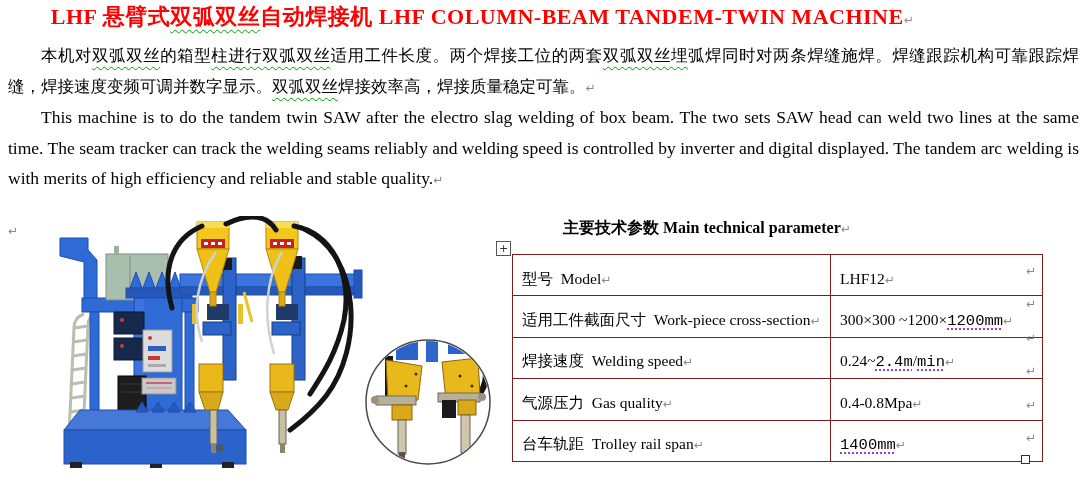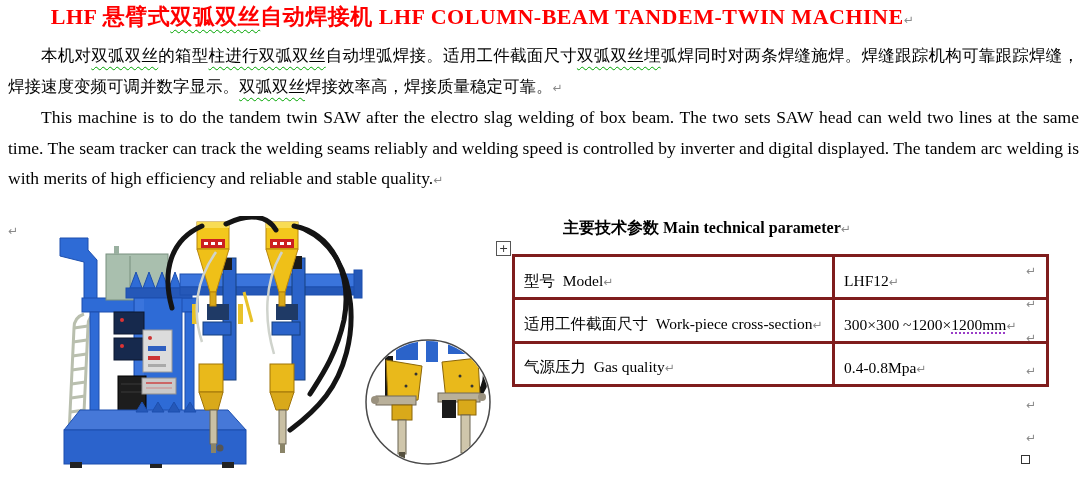--- a/index.html
+++ b/index.html
@@ -8,49 +8,49 @@
   .title{position:absolute;top:2px;left:0;width:965px;margin:0;text-align:center;
          font-size:22px;font-weight:bold;color:#ff0000;letter-spacing:0.5px;white-space:nowrap;}
   .cn{position:absolute;top:40px;left:8px;width:1071px;margin:0;font-size:16.5px;
       line-height:31px;text-align:justify;text-indent:33px;}
   .en{position:absolute;top:102px;left:8px;width:1071px;margin:0;font-size:17.5px;
       line-height:30.5px;text-align:justify;text-indent:33px;}
   .heading{position:absolute;top:200px;left:547px;font-size:16px;font-weight:bold;white-space:pre;}
   .wavy{text-decoration:underline;text-decoration-style:wavy;text-decoration-color:#00a300;
         text-decoration-thickness:1px;text-underline-offset:5px;}
   .dotted{text-decoration:underline;text-decoration-style:dotted;text-decoration-color:#9a3dc8;
-          text-decoration-thickness:2px;text-underline-offset:3px;}
+          text-decoration-thickness:2px;text-underline-offset:3px;font-family:Liberation Mono, monospace;}
   .mark{color:#8a8a8a;font-size:12px;font-family:"DejaVu Sans",sans-serif;font-weight:normal;}
   .margin-mark{position:absolute;top:224px;left:8px;}
   .move-handle{position:absolute;top:241px;left:496px;width:13px;height:13px;border:1px solid #555;
                display:flex;align-items:center;justify-content:center;font-size:11px;color:#333;
                font-family:"DejaVu Sans",sans-serif;line-height:1;background:#fff;}
   table.spec{position:absolute;top:254px;left:512px;width:510px;border-collapse:collapse;
              table-layout:fixed;font-size:15.5px;}
-  table.spec td{border:3px solid #7f1d1d;height:32.4px;padding:8px 0 0 9px;vertical-align:middle;
+  table.spec td{border:1px solid #7f1d1d;height:32.4px;padding:8px 0 0 9px;vertical-align:middle;
                 white-space:pre;overflow:hidden;margin-top:47px;}
   td.c1{width:308px;}
   td.c2{width:202px;padding-left:13px;}
   .row-marks{position:absolute;top:254px;left:1026px;width:14px;height:201px;
              display:flex;flex-direction:column;}
   .row-marks div{height:33.5px;display:flex;align-items:center;}
   .resize-handle{position:absolute;top:455px;left:1021px;width:7px;height:7px;border:1px solid #333;background:#fff;}
   .photo{position:absolute;top:216px;left:30px;width:470px;height:252px;}
 </style>
 </head>
 <body>
 
 <div class="page">
 
   <h1 class="title">
     <span>LHF 悬臂式</span><span class="wavy">双弧双丝</span><span>自动焊接机 LHF COLUMN-BEAM TANDEM-TWIN MACHINE</span><span class="mark">↵</span>
   </h1>
 
   <p class="cn">
-    <span>本机对</span><span class="wavy">双弧双丝</span><span>的箱型</span><span class="wavy">柱进行双弧双丝</span><span>自动埋弧焊接。适用工件截面尺寸</span><span class="wavy">双弧双丝埋</span><span>弧焊同时对两条焊缝施焊。焊缝跟踪机构可靠跟踪焊缝，焊接速度变频可调并数字显示。</span><span class="wavy">双弧双丝</span><span>焊接效率高，焊接质量稳定可靠。</span><span class="mark">↵</span>
+    <span>本机对</span><span class="wavy">双弧双丝</span><span>的箱型</span><span class="wavy">柱进行双弧双丝</span><span>适用工件长度。两个焊接工位的两套</span><span class="wavy">双弧双丝埋</span><span>弧焊同时对两条焊缝施焊。焊缝跟踪机构可靠跟踪焊缝，焊接速度变频可调并数字显示。</span><span class="wavy">双弧双丝</span><span>焊接效率高，焊接质量稳定可靠。</span><span class="mark">↵</span>
   </p>
 
   <p class="en">
     <span>This machine is to do the tandem twin SAW after the electro slag welding of box beam. The two sets SAW head can weld two lines at the same time. The seam tracker can track the welding seams reliably and welding speed is controlled by inverter and digital displayed. The tandem arc welding is with merits of high efficiency and reliable and stable quality.</span><span class="mark">↵</span>
   </p>
 
   <div class="margin-mark mark">↵</div>
 
   <div class="heading">
     <span>主要技术参数 Main technical parameter</span><span class="mark">↵</span>
@@ -64,22 +64,30 @@
     <tbody>
       <tr>
         <td class="c1"><span>型号  Model</span><span class="mark">↵</span></td>
         <td class="c2"><span>LHF12</span><span class="mark">↵</span></td>
       </tr>
       <tr>
         <td class="c1"><span>适用工件截面尺寸  Work-piece cross-section</span><span class="mark">↵</span></td>
         <td class="c2"><span>300×300 ~1200×</span><span class="dotted">1200mm</span><span class="mark">↵</span></td>
       </tr>
       <tr>
+        <td class="c1"><span>焊接速度  Welding speed</span><span class="mark">↵</span></td>
+        <td class="c2"><span>0.24~</span><span class="dotted">2.4m</span><span>/</span><span class="dotted">min</span><span class="mark">↵</span></td>
+      </tr>
+      <tr>
         <td class="c1"><span>气源压力  Gas quality</span><span class="mark">↵</span></td>
         <td class="c2"><span>0.4-0.8Mpa</span><span class="mark">↵</span></td>
+      </tr>
+      <tr>
+        <td class="c1"><span>台车轨距  Trolley rail span</span><span class="mark">↵</span></td>
+        <td class="c2"><span class="dotted">1400mm</span><span class="mark">↵</span></td>
       </tr>
     </tbody>
   </table>
 
   <div class="row-marks">
     <div class="mark">↵</div>
     <div class="mark">↵</div>
     <div class="mark">↵</div>
     <div class="mark">↵</div>
     <div class="mark">↵</div>

